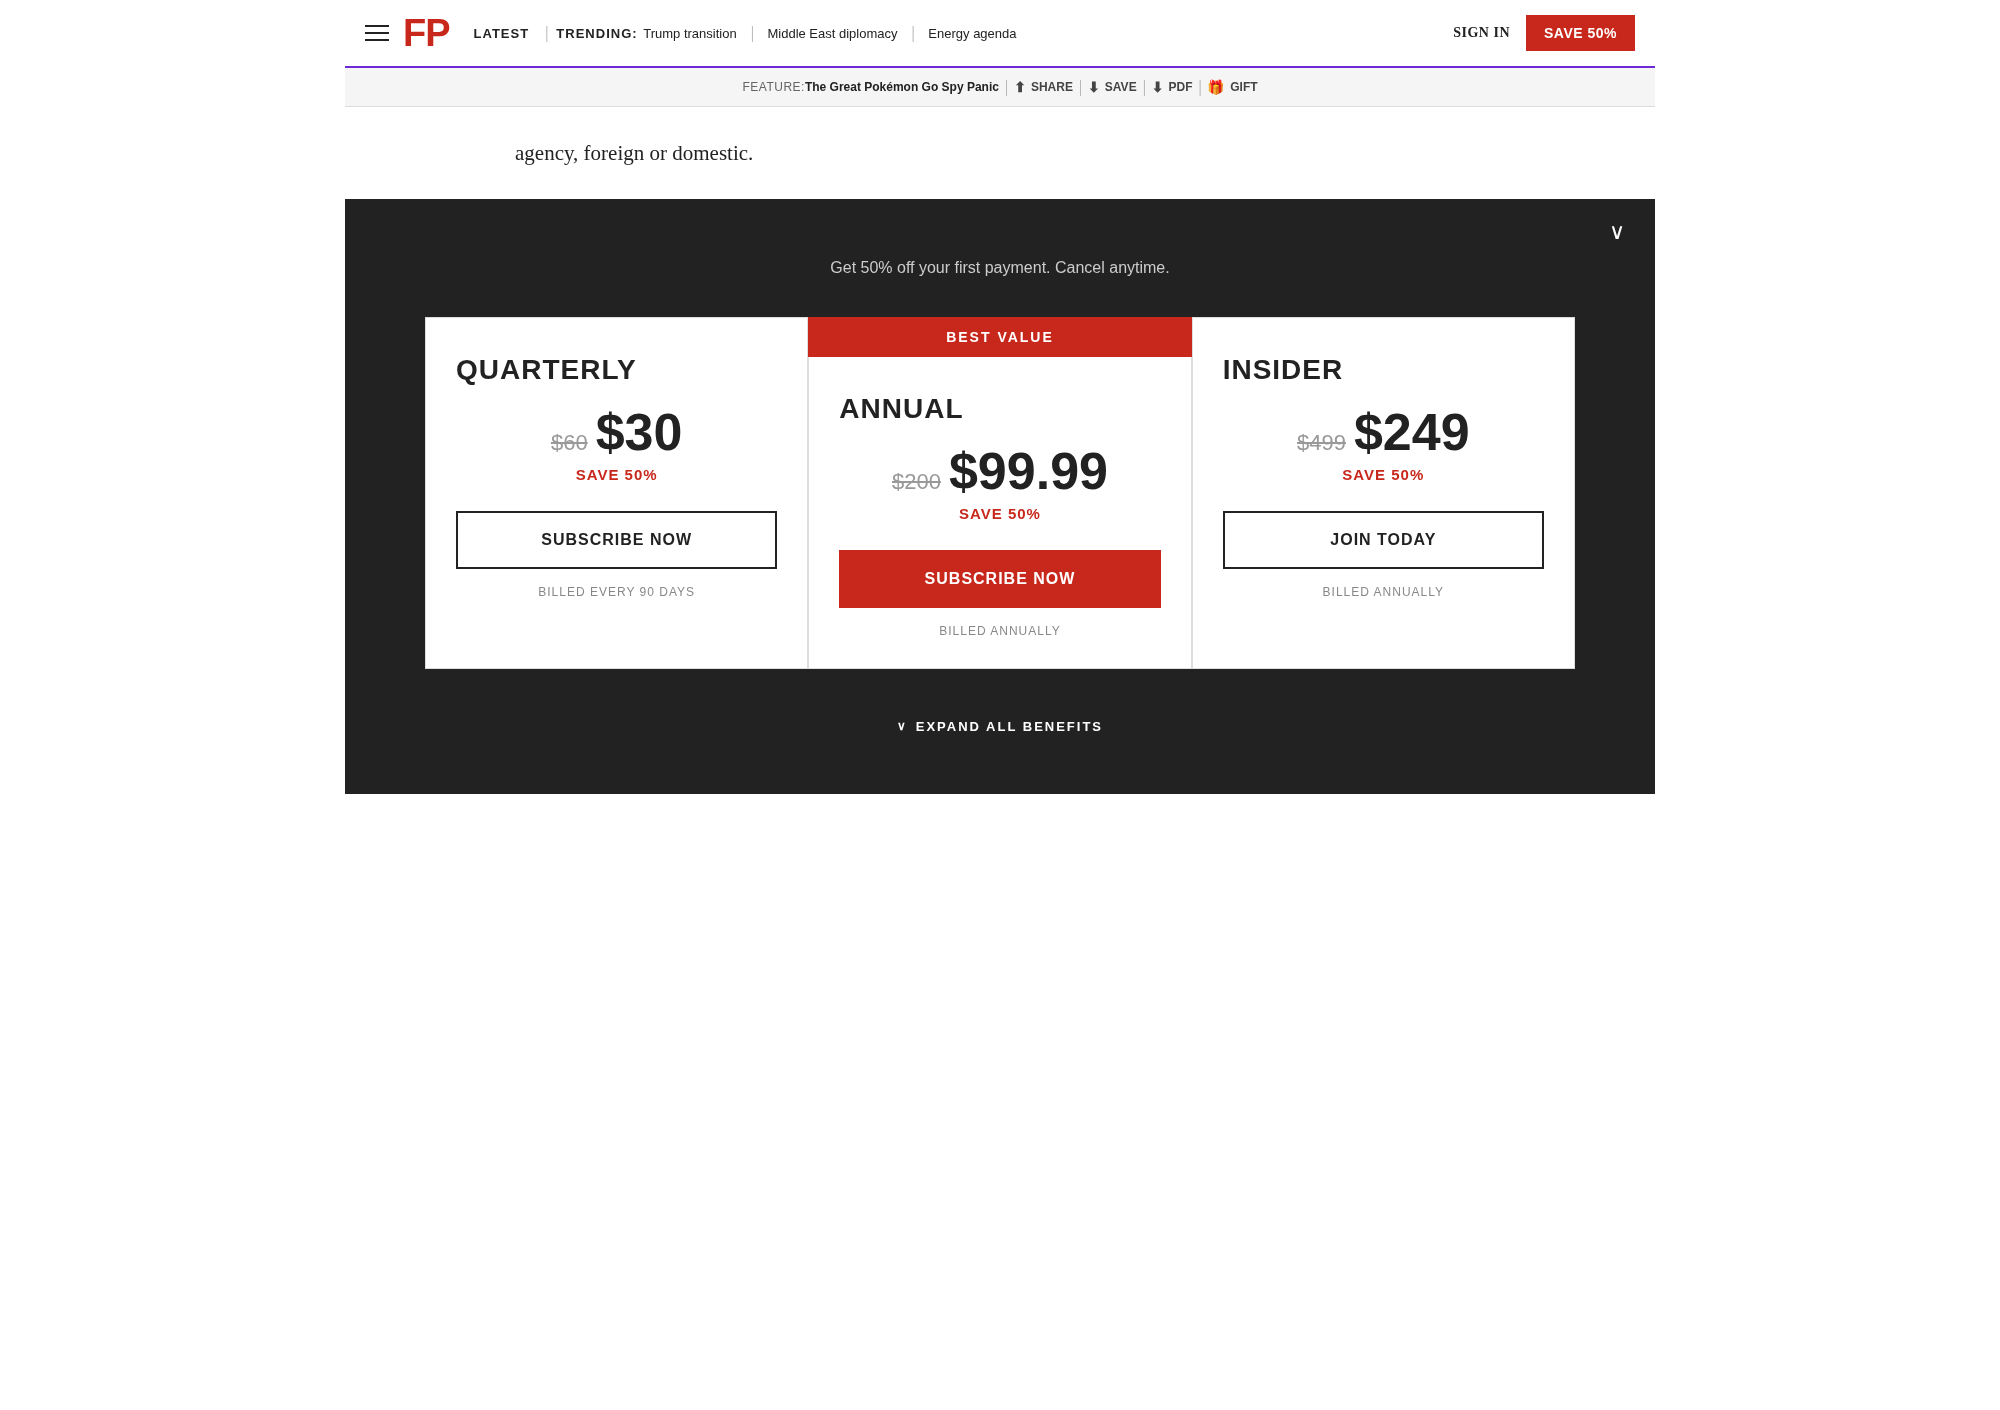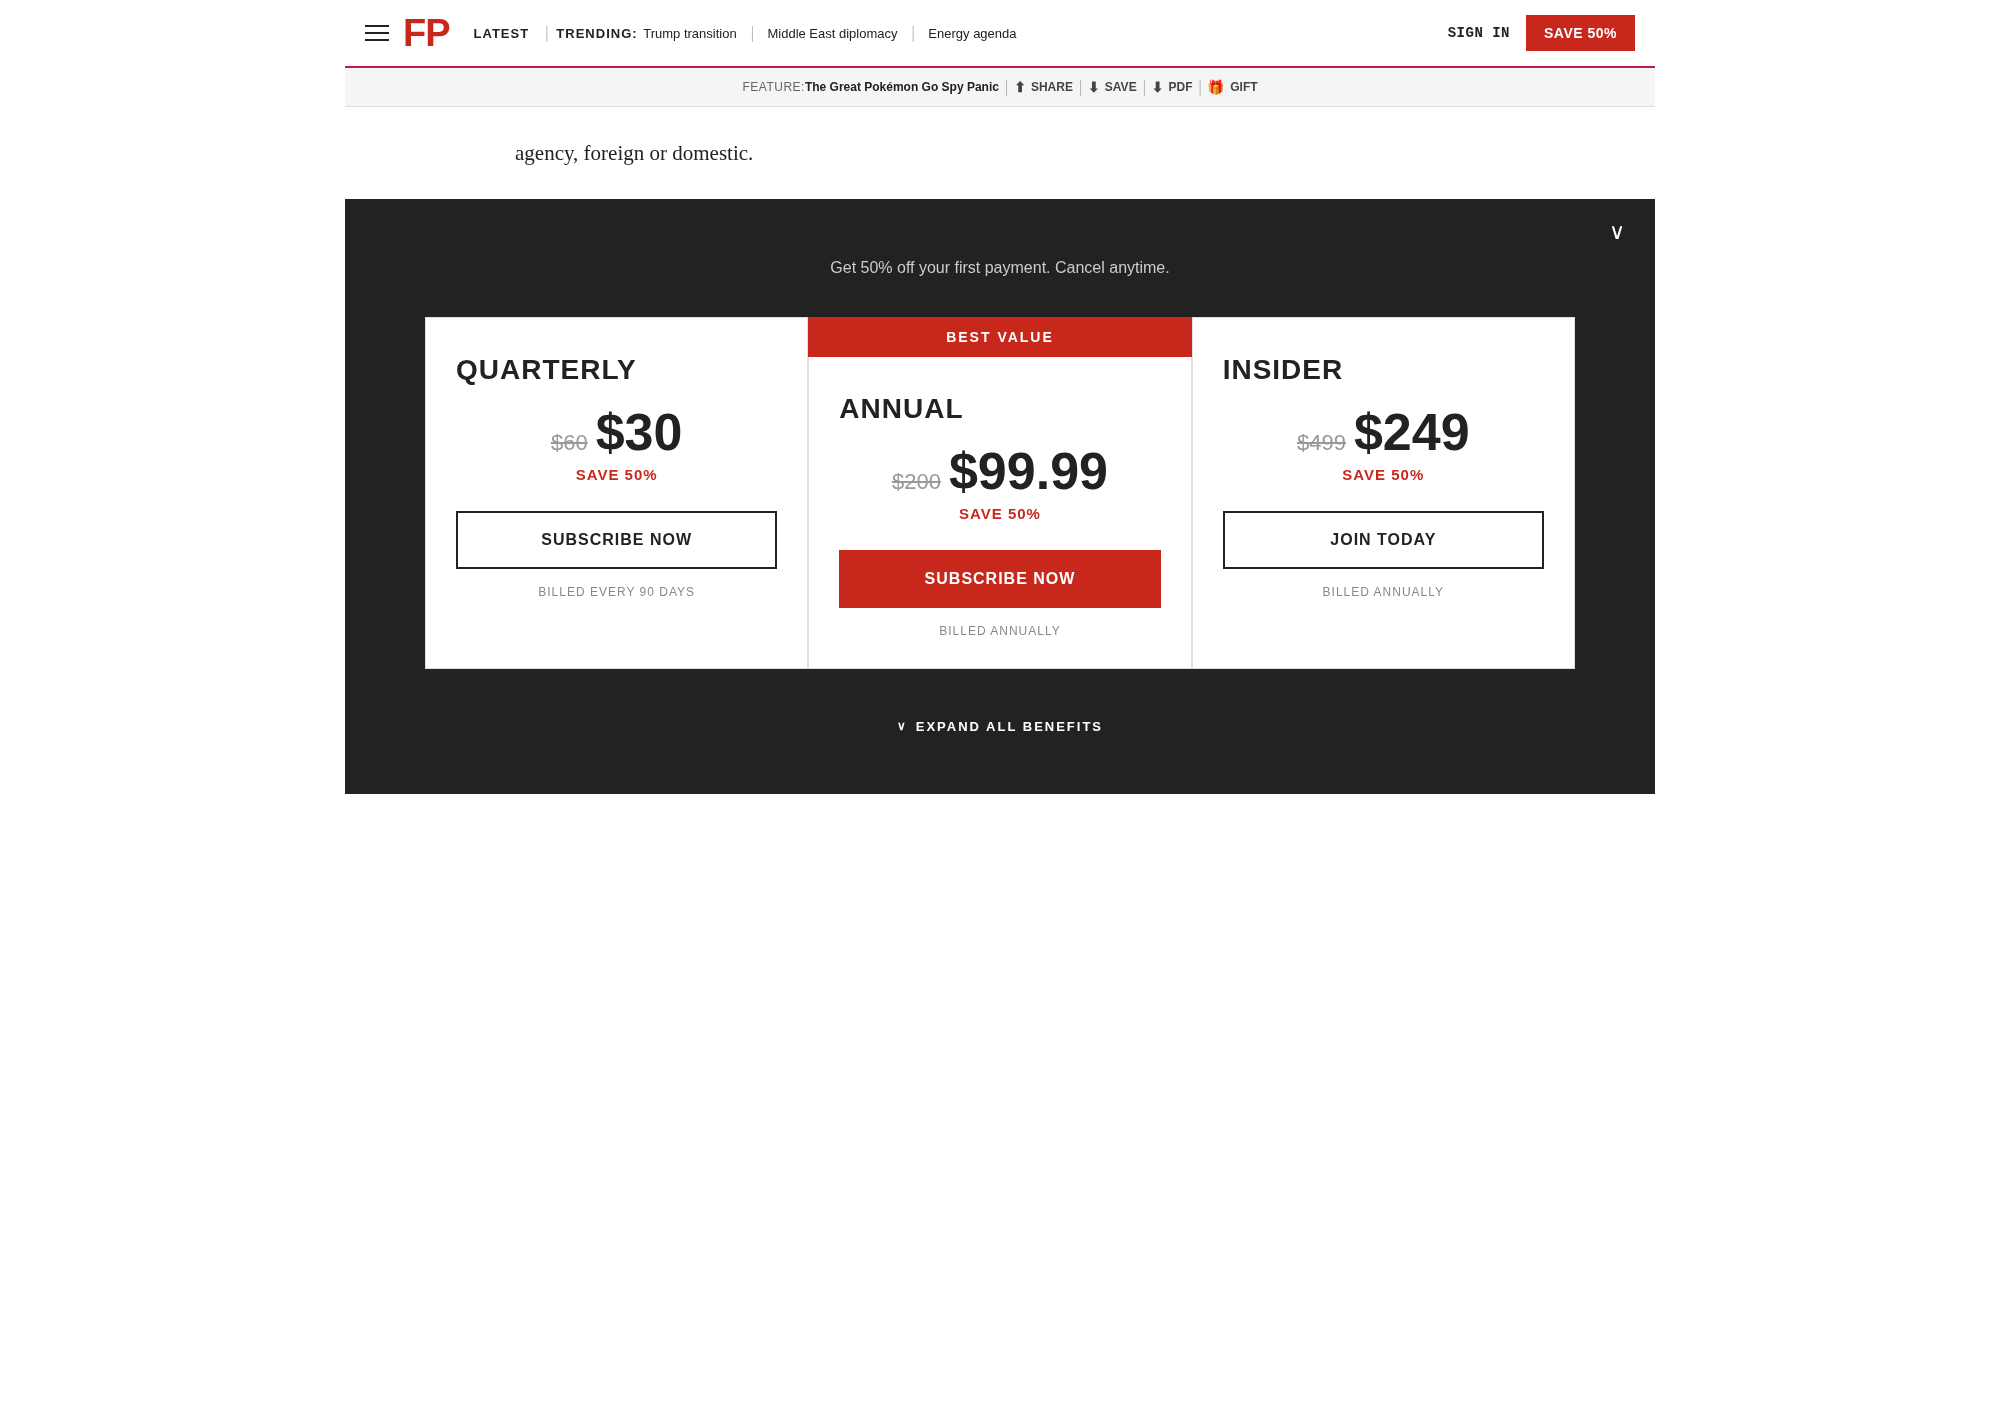--- a/index.html
+++ b/index.html
@@ -14,21 +14,21 @@
       width: 1310px;
       margin: 0 auto;
       overflow-x: hidden;
     }
 
     
     .navbar {
       display: flex;
       align-items: center;
       padding: 14px 20px;
-      border-bottom: 2px solid #be185d;
+      border-bottom: 2px solid #6d28d9;
       background: #fff;
     }
 
     .nav-hamburger {
       display: flex;
       flex-direction: column;
       gap: 5px;
       cursor: pointer;
       margin-right: 14px;
     }
@@ -86,21 +86,21 @@
     }
 
     .nav-right {
       margin-left: auto;
       display: flex;
       align-items: center;
       gap: 16px;
     }
 
     .nav-signin {
-      font-family: Liberation Mono, monospace;
+      font-family: Liberation Serif, serif;
       font-size: 14px;
       font-weight: 700;
       color: #222;
       cursor: pointer;
       letter-spacing: 0.5px;
     }
 
     .nav-save50 {
       background: #c8281c;
       color: #fff;

